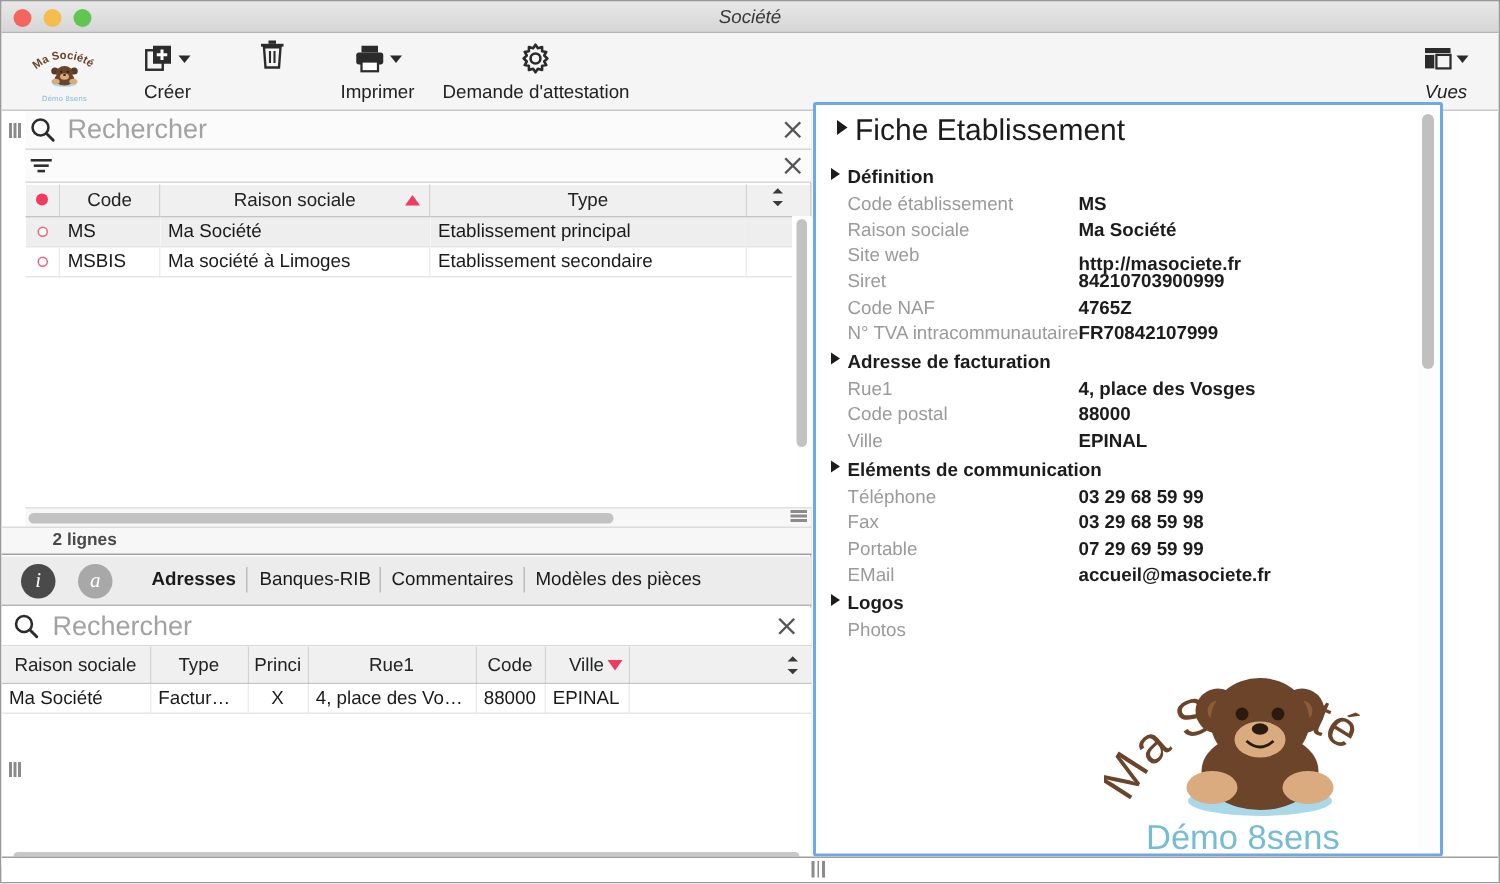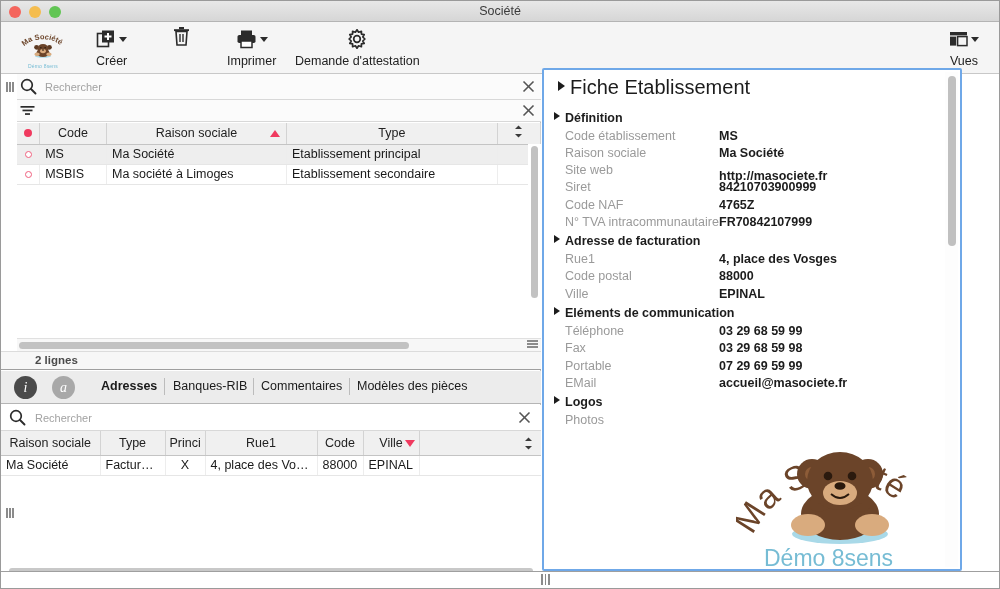--- a/index.html
+++ b/index.html
@@ -15,20 +15,21 @@
     background: #ffffff;
     border: 1px solid #9a9a9a;
     overflow: hidden;
   }
 
   
   #titlebar {
     position: absolute; left: 0; top: 0; width: 998px; height: 21px;
     background: linear-gradient(to bottom, #e8e8e8, #d6d6d6);
     border-bottom: 1px solid #b4b4b4;
+    font-style: italic;
   }
   #traffic { position: absolute; left: 8px; top: 5px; display: flex; gap: 8px; }
   .tl { width: 12px; height: 12px; border-radius: 50%; display: block; }
   .tl.red    { background: #f4655d; }
   .tl.yellow { background: #f5bd4f; }
   .tl.green  { background: #61c554; }
   #window-title {
     position: absolute; left: 0; top: 0; width: 998px; height: 21px;
     line-height: 21px; text-align: center;
     font-size: 12.5px; color: #3a3a3a;
@@ -80,21 +81,21 @@
   .search-row {
     position: relative; height: 26px; background: #fbfbfb;
     border-bottom: 1px solid #d8d8d8;
   }
   .search-ico {
     position: absolute; left: 19px; top: 4px; width: 17px; height: 17px;
   }
   .search-input {
     position: absolute; left: 44px; top: 3px; width: 460px; height: 19px;
     border: none; outline: none; background: transparent;
-    font-family: "Liberation Sans", sans-serif; font-size: 11px; color: #222;
+    font-family: "Liberation Sans", sans-serif; font-size: 18px; color: #222;
   }
   .search-input::placeholder { color: #a2a2a2; }
   .close-x {
     position: absolute; right: 10px; top: 6px; width: 13px; height: 13px; cursor: default;
   }
 
   
   .filter-row {
     position: relative; height: 22px; background: #fbfbfb;
     border-bottom: 1px solid #d8d8d8;
@@ -288,21 +289,21 @@
         <svg width="22" height="22" viewBox="0 0 22 22">
           <g fill="none" stroke="#2b2b2b" stroke-width="1.7">
             <circle cx="11" cy="11" r="3.3"></circle>
             <path d="M11 1.8 L12.6 4.2 L15.4 3.3 L15.4 6.1 L18.2 6.6 L16.8 9 L18.9 11 L16.8 13 L18.2 15.4 L15.4 15.9 L15.4 18.7 L12.6 17.8 L11 20.2 L9.4 17.8 L6.6 18.7 L6.6 15.9 L3.8 15.4 L5.2 13 L3.1 11 L5.2 9 L3.8 6.6 L6.6 6.1 L6.6 3.3 L9.4 4.2 Z" stroke-linejoin="round"></path>
           </g>
         </svg>
       </div>
       <div class="tb-label">Demande d'attestation</div>
     </div>
 
-    <div class="tb-item" style="left:948px;">
+    <div class="tb-item" style="left:948px;font-style:italic;">
       <div class="tb-icon" style="display:flex;align-items:center;">
         <svg width="19" height="16" viewBox="0 0 19 16">
           <rect x="1" y="1" width="17" height="3.4" fill="#2b2b2b"></rect>
           <rect x="1" y="5.6" width="6.2" height="9" fill="#2b2b2b"></rect>
           <rect x="8.6" y="5.6" width="9.4" height="9" fill="none" stroke="#2b2b2b" stroke-width="1.5"></rect>
         </svg>
         <span class="caret-dn"></span>
       </div>
       <div class="tb-label">Vues</div>
     </div>

